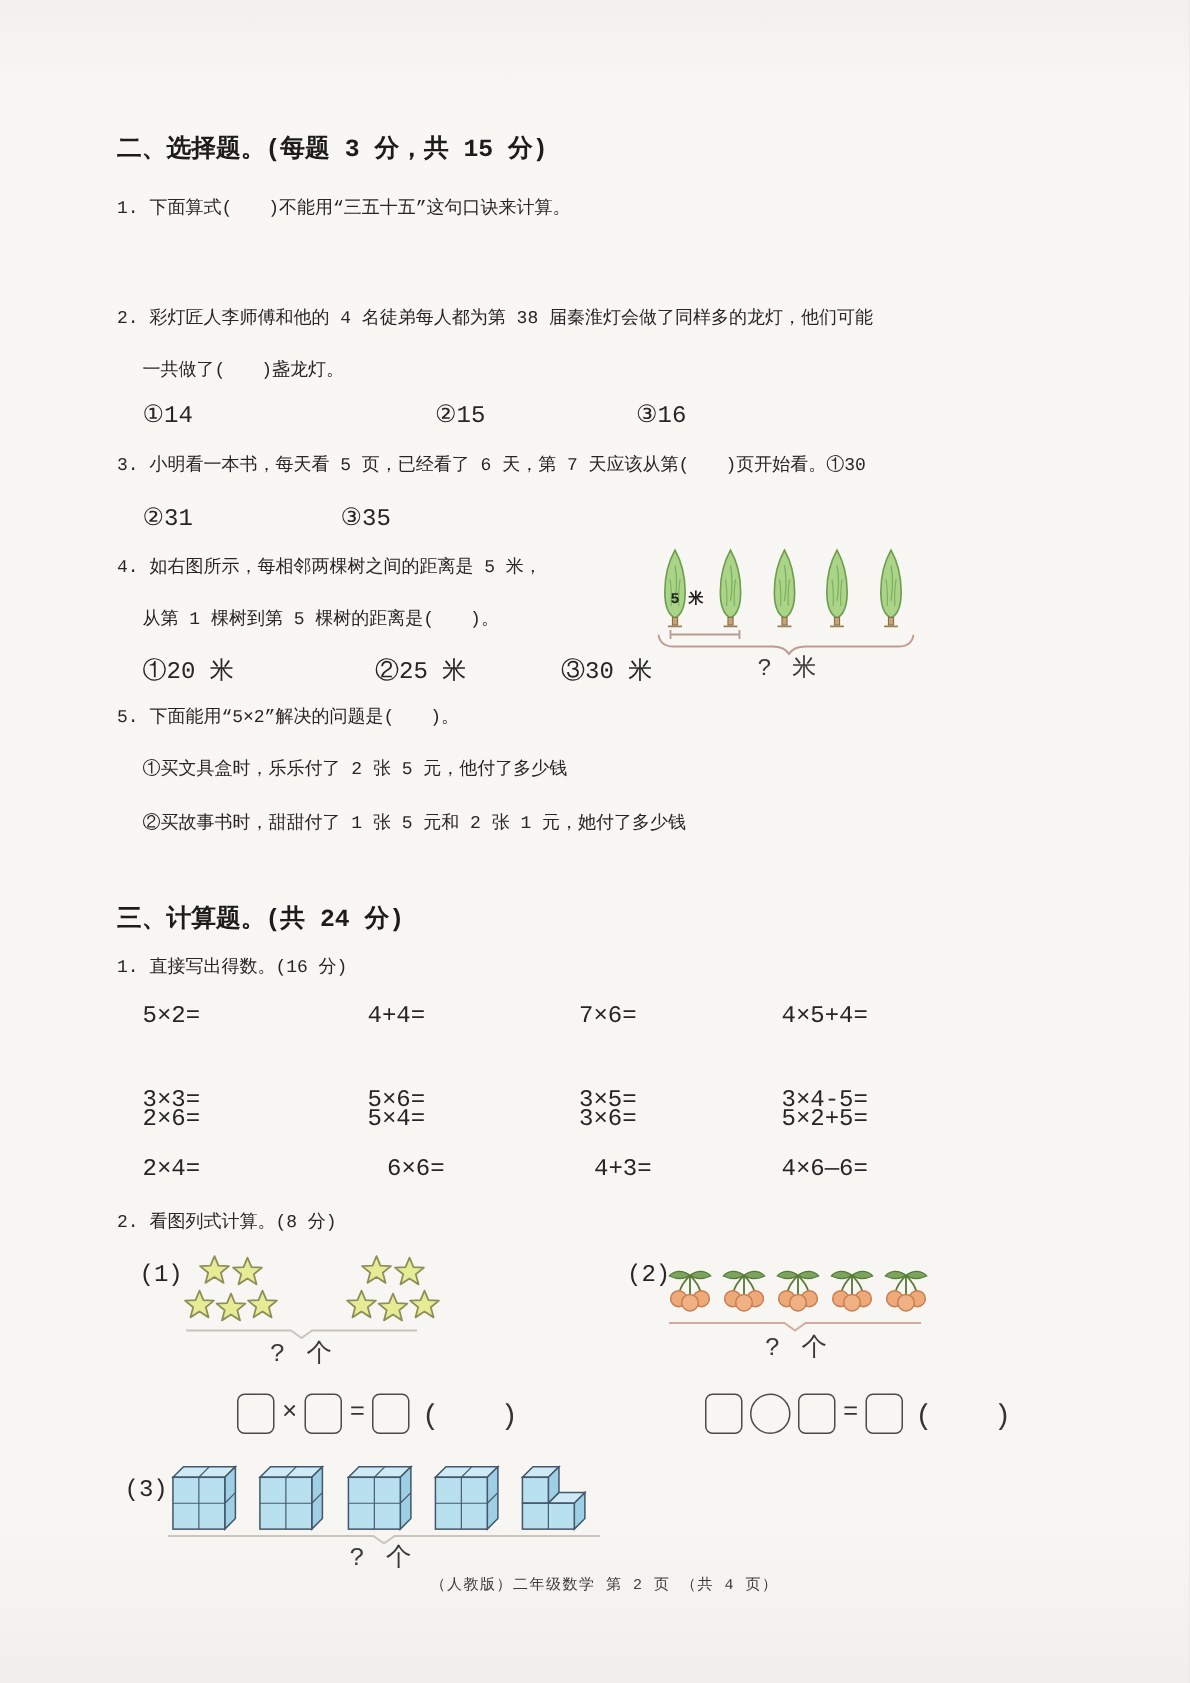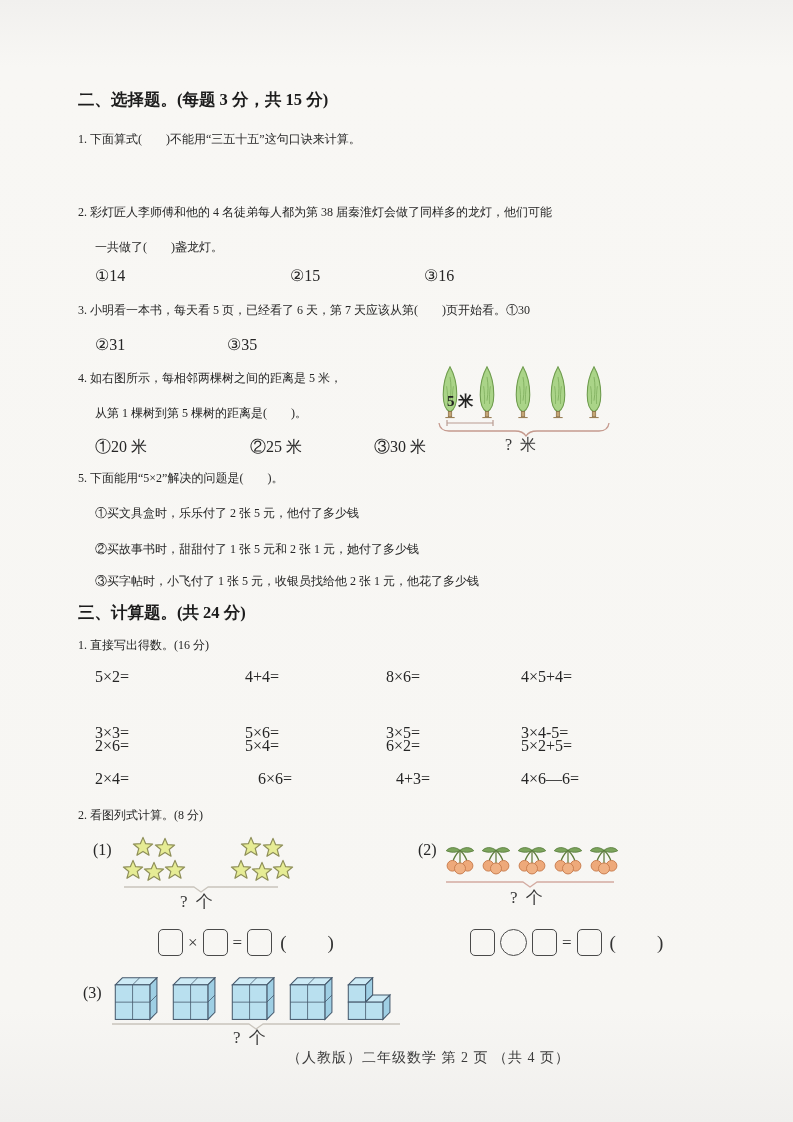--- a/index.html
+++ b/index.html
@@ -1,37 +1,37 @@
 <!DOCTYPE html>
 <html><head>
 <meta charset="utf-8">
 <style>
   html,body { margin:0; padding:0; background:#e8e7e5; }
   .page {
     position:relative;
     width:793px; height:1122px;
     margin:0 auto;
     background:linear-gradient(180deg,#f1f0ee 0%,#f8f7f4 6%,#f7f6f3 90%,#f0efed 100%);
-    font-family:Liberation Serif, serif;
+    font-family:Liberation Mono, monospace;
     color:#262626;
     overflow:hidden;
   }
   .ln { position:absolute; white-space:nowrap; font-size:12px; line-height:20px; }
   .bold { font-weight:bold; font-size:16.5px; color:#1c1c1c; }
   .row { position:absolute; left:0; width:100%; height:22px; }
   .opt { position:absolute; top:0; white-space:nowrap; font-size:16px; }
   .fig { position:absolute; }
   .figlabel { position:absolute; font-size:16px; white-space:nowrap; }
   .qmark { position:absolute; font-size:17px; color:#3a3a3a; white-space:nowrap; letter-spacing:2px; }
   .formula { position:absolute; display:flex; align-items:center; gap:5px; }
   .fbox { display:inline-block; width:23px; height:25px; border:1.7px solid #4a4a4a; border-radius:5px; background:transparent; }
   .fcircle { display:inline-block; width:25px; height:25px; border:1.7px solid #4a4a4a; border-radius:50%; }
   .fop { font-size:17px; color:#333; }
   .fparen { font-size:19px; color:#333; margin-left:3px; letter-spacing:1px; }
-  .footer { position:absolute; font-size:14px; color:#3b3b3b; letter-spacing:1px; }
+  .footer { position:absolute; font-size:10px; color:#3b3b3b; letter-spacing:1px; }
   svg { display:block; }
 </style>
 </head>
 <body>
 
 <div class="page">
 
   <svg width="0" height="0" style="position:absolute" aria-hidden="true">
     <defs>
       <symbol id="star" viewBox="0 0 24 24">
@@ -106,51 +106,50 @@
     <svg width="185" height="62">
       <use href="#tree" x="6" y="2" width="22" height="58"></use>
       <use href="#tree" x="43" y="2" width="22" height="58"></use>
       <use href="#tree" x="79" y="2" width="22" height="58"></use>
       <use href="#tree" x="114" y="2" width="22" height="58"></use>
       <use href="#tree" x="150" y="2" width="22" height="58"></use>
     </svg>
     <svg width="50" height="8" style="position:absolute; left:13px; top:57px">
       <path d="M1 1 L1 7 M1 4 L47 4 M47 1 L47 7" stroke="#b99c92" stroke-width="1.2" fill="none"></path>
     </svg>
-    <span class="figlabel" style="left:14px; top:30px; font-size:15px; font-weight:600; color:#222">5 米</span>
+    <span class="figlabel" style="left:14px; top:30px; font-size:10px; font-weight:600; color:#222">5 米</span>
     <svg width="172" height="14" style="position:absolute; left:5px; top:61px">
       <path d="M1 0 Q2 8 11 8 L77 8 Q85 8 88 13 Q91 8 99 8 L161 8 Q170 8 171 0" stroke="#c59a8e" stroke-width="1.3" fill="none"></path>
     </svg>
     <span class="qmark" style="left:72px; top:73px; font-size:16px">? 米</span>
   </div>
 
   <div class="ln" style="left:78px; top:468px">5. 下面能用“5×2”解决的问题是(　　)。</div>
   <div class="ln" style="left:95px; top:503px">①买文具盒时，乐乐付了 2 张 5 元，他付了多少钱</div>
   <div class="ln" style="left:95px; top:539px">②买故事书时，甜甜付了 1 张 5 元和 2 张 1 元，她付了多少钱</div>
-  <div class="ln" style="left:95px; top:571px">③买字帖时，小飞付了 1 张 5 元，收银员找给他 2 张 1 元，他花了多少钱</div>
 
   <div class="ln bold" style="left:78px; top:603px">三、计算题。(共 24 分)</div>
   <div class="ln" style="left:78px; top:635px">1. 直接写出得数。(16 分)</div>
 
   <div class="row" style="top:668px">
     <span class="opt" style="left:95px">5×2=</span>
     <span class="opt" style="left:245px">4+4=</span>
-    <span class="opt" style="left:386px">8×6=</span>
+    <span class="opt" style="left:386px">7×6=</span>
     <span class="opt" style="left:521px">4×5+4=</span>
   </div>
   <div class="row" style="top:724px">
     <span class="opt" style="left:95px">3×3=</span>
     <span class="opt" style="left:245px">5×6=</span>
     <span class="opt" style="left:386px">3×5=</span>
     <span class="opt" style="left:521px">3×4-5=</span>
   </div>
   <div class="row" style="top:737px">
     <span class="opt" style="left:95px">2×6=</span>
     <span class="opt" style="left:245px">5×4=</span>
-    <span class="opt" style="left:386px">6×2=</span>
+    <span class="opt" style="left:386px">3×6=</span>
     <span class="opt" style="left:521px">5×2+5=</span>
   </div>
   <div class="row" style="top:770px">
     <span class="opt" style="left:95px">2×4=</span>
     <span class="opt" style="left:258px">6×6=</span>
     <span class="opt" style="left:396px">4+3=</span>
     <span class="opt" style="left:521px">4×6—6=</span>
   </div>
 
   <div class="ln" style="left:78px; top:805px">2. 看图列式计算。(8 分)</div>

